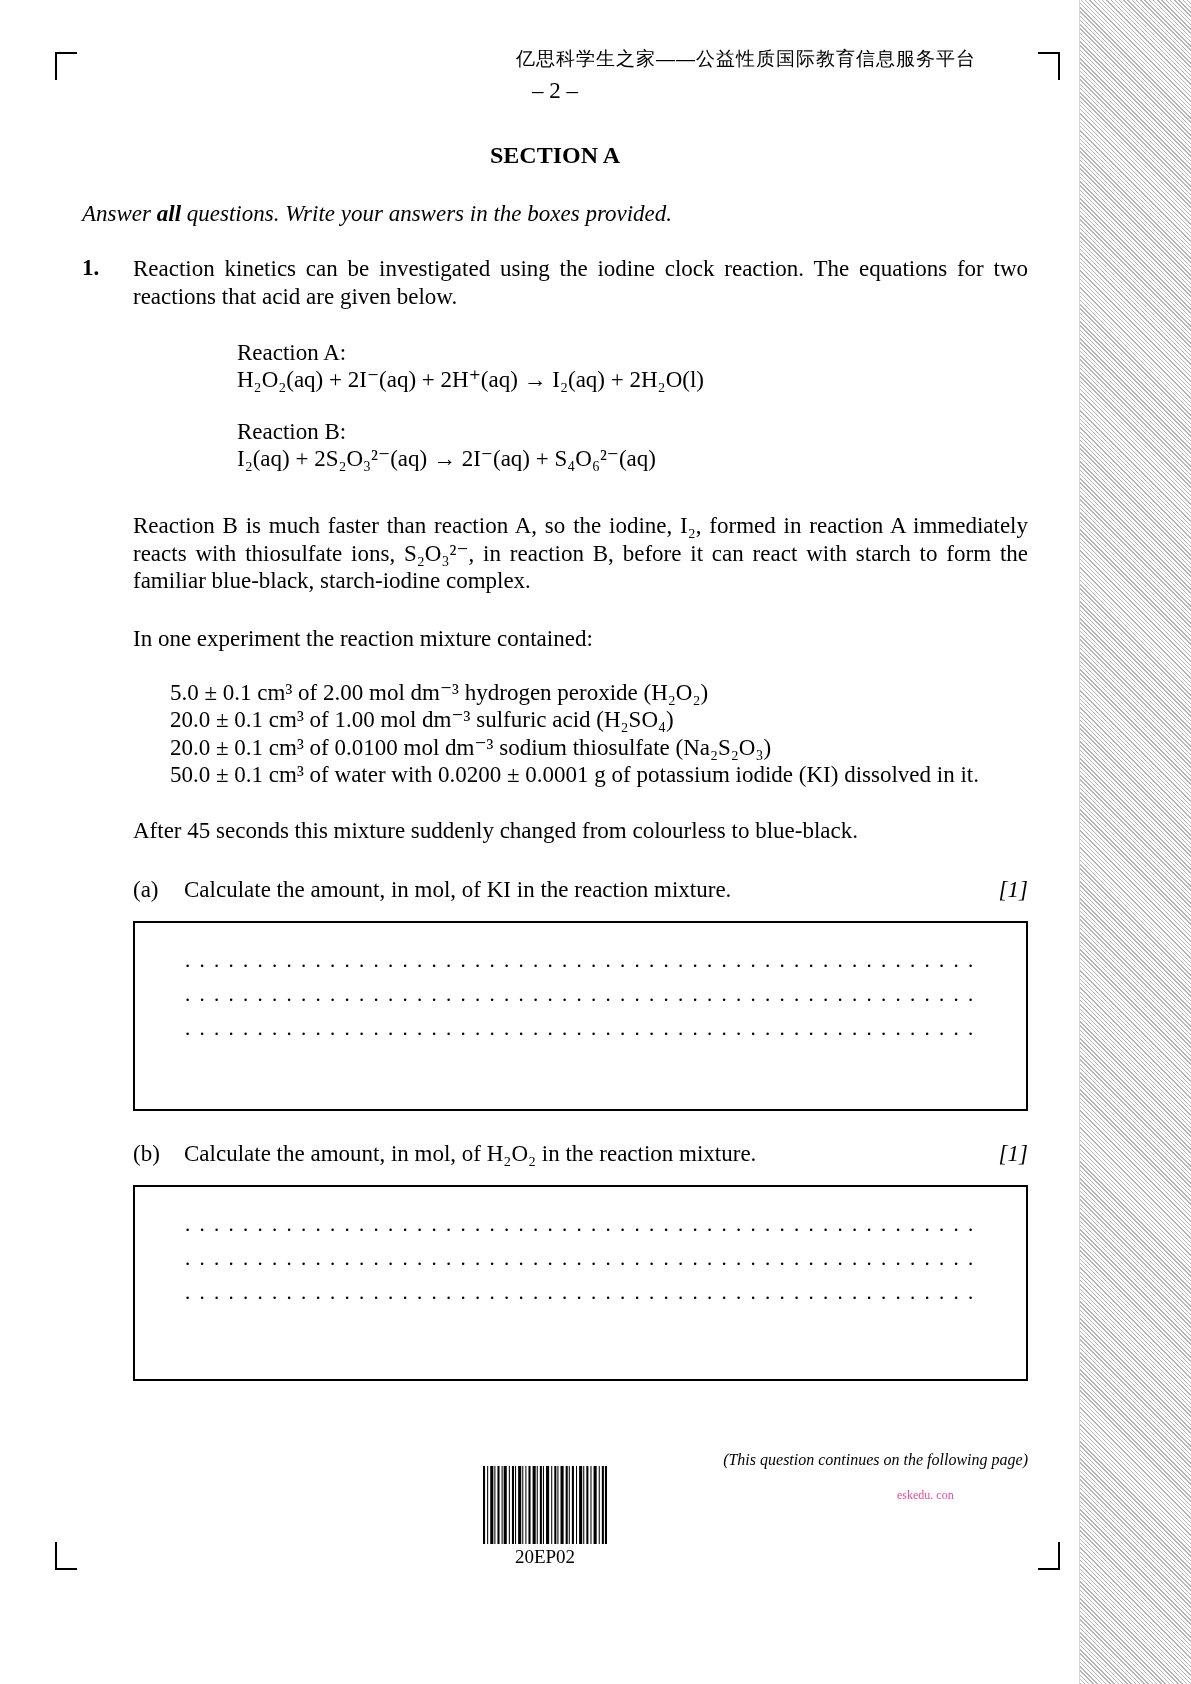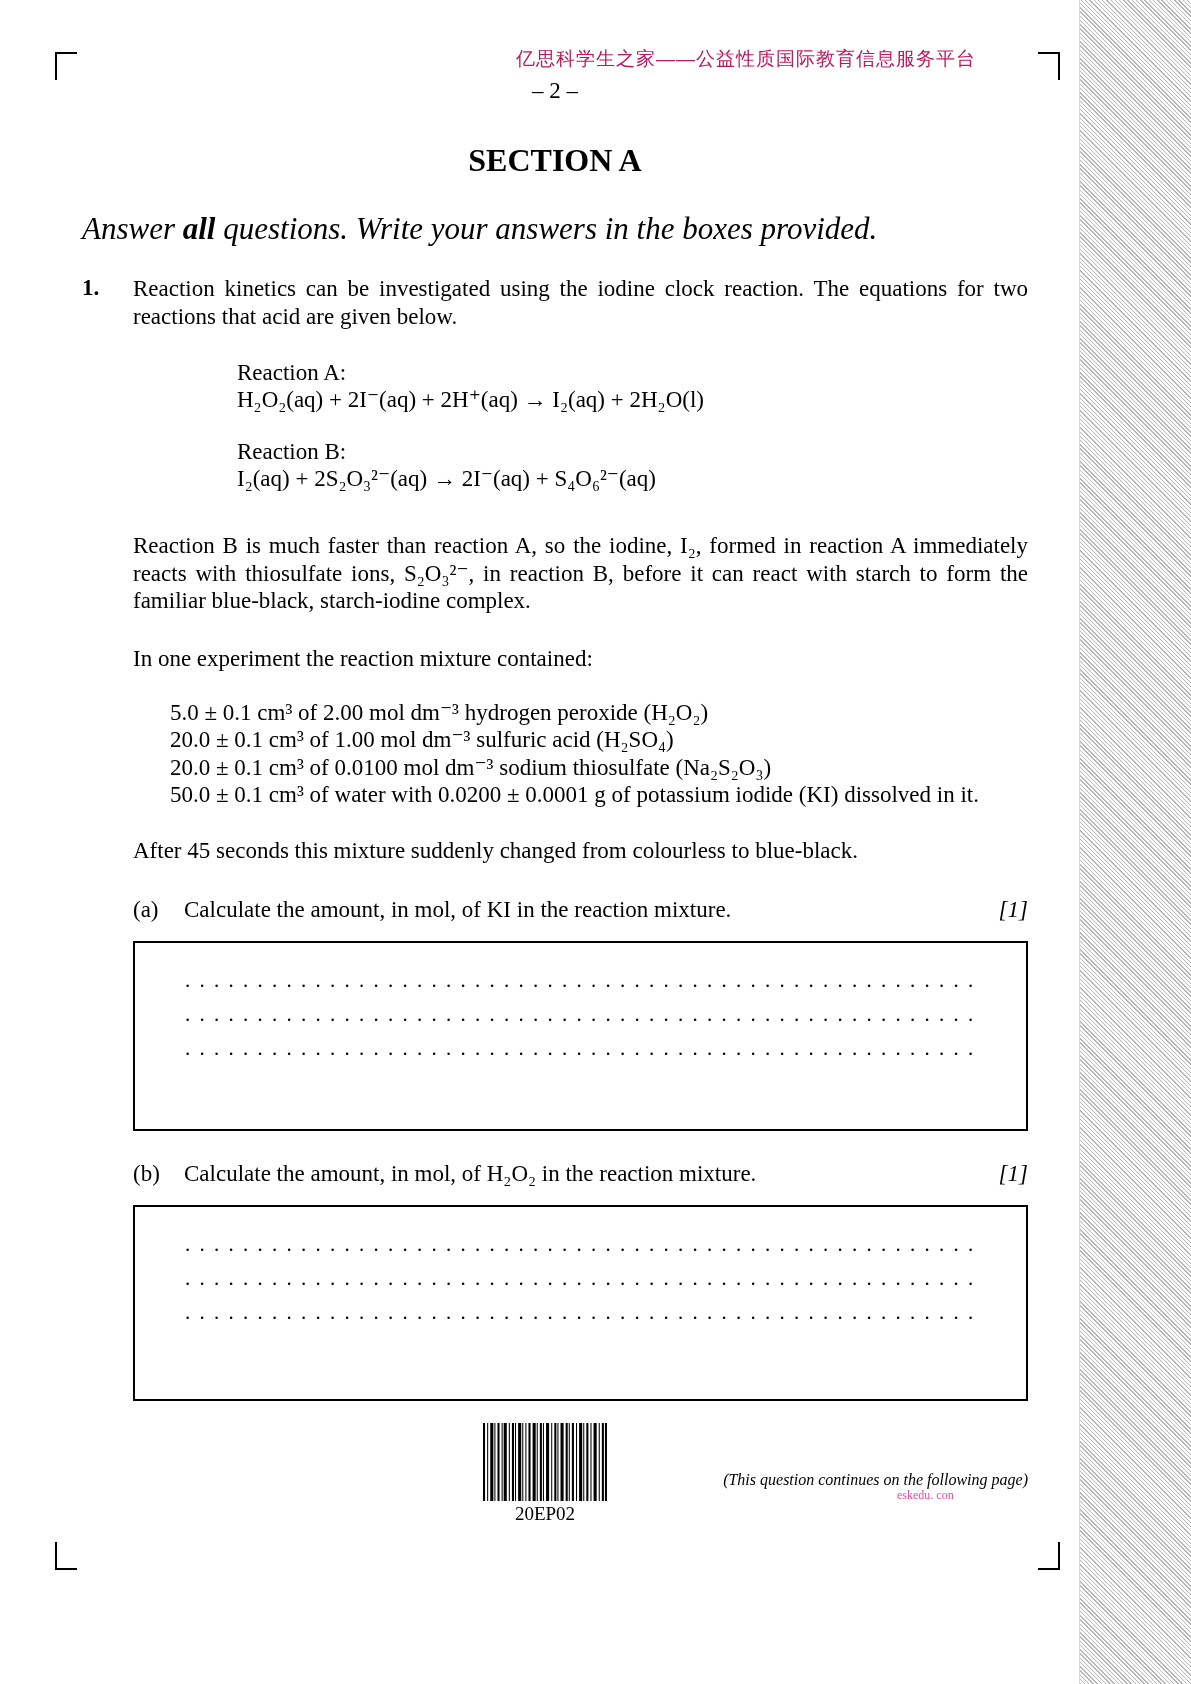--- a/index.html
+++ b/index.html
@@ -26,29 +26,29 @@
   .corner.tr{ left:1038px; top:52px; border-right:2px solid #000; border-top:2px solid #000; }
   .corner.bl{ left:55px; top:1542px; border-left:2px solid #000; border-bottom:2px solid #000; }
   .corner.br{ left:1038px; top:1542px; border-right:2px solid #000; border-bottom:2px solid #000; }
 
   .content{ position:absolute; left:82px; top:0; width:946px; }
 
   .banner{
     margin-top:46px;
     text-align:right; padding-right:52px;
     font-family:"Liberation Sans","DejaVu Sans",sans-serif;
-    font-size:19px; color:#be185d; letter-spacing:1px;
+    font-size:19px; color:#000000; letter-spacing:1px;
   }
   .head-row{ position:relative; margin-top:6px; height:30px; font-size:23px; }
   .page-num{ position:absolute; left:0; right:0; text-align:center; }
   .paper-code{ position:absolute; right:0; }
 
-  .section-title{ margin-top:34px; text-align:center; font-weight:bold; font-size:32px; }
-
-  .instructions{ margin-top:32px; font-style:italic; font-size:31px; }
+  .section-title{ margin-top:34px; text-align:center; font-weight:bold; font-size:24px; }
+
+  .instructions{ margin-top:32px; font-style:italic; font-size:23px; }
   .instructions b{ font-weight:bold; }
 
   .question{ margin-top:28px; display:flex; }
   .q-num{ width:51px; font-weight:bold; font-size:23px; flex:none; }
   .q-body{ flex:1; font-size:23px; }
   .q-body p{ line-height:1.2; text-align:justify; }
 
   .reaction{ display:flex; margin-left:104px; margin-top:0;flex-direction:column; }
   .reaction.first{ margin-top:30px; }
   .reaction + .reaction{ margin-top:26px; }
@@ -73,21 +73,21 @@
   }
   .answer-box.a{ height:190px; }
   .answer-box.b{ height:196px; }
   .dotline{
     white-space:nowrap; overflow:hidden;
     line-height:34px; font-size:21px; letter-spacing:2px; color:#000;
   }
 
   .continues{ margin-top:70px; text-align:right; font-style:italic; font-size:16px; }
 
-  .barcode-wrap{ position:absolute; left:480px; top:1423px; width:130px; text-align:center; }
+  .barcode-wrap{ position:absolute; left:480px; top:1466px; width:130px; text-align:center; }
   .barcode-wrap svg{ display:block; width:124px; height:78px; margin:0 auto; }
   .barcode-label{ font-size:19px; margin-top:2px; font-family:"Liberation Serif",serif; }
 
   .watermark{
     position:absolute; left:897px; top:1488px;
     font-family:Liberation Serif, serif;
     font-size:12px; color:#ec4899;
   }
 </style>
 </head>

